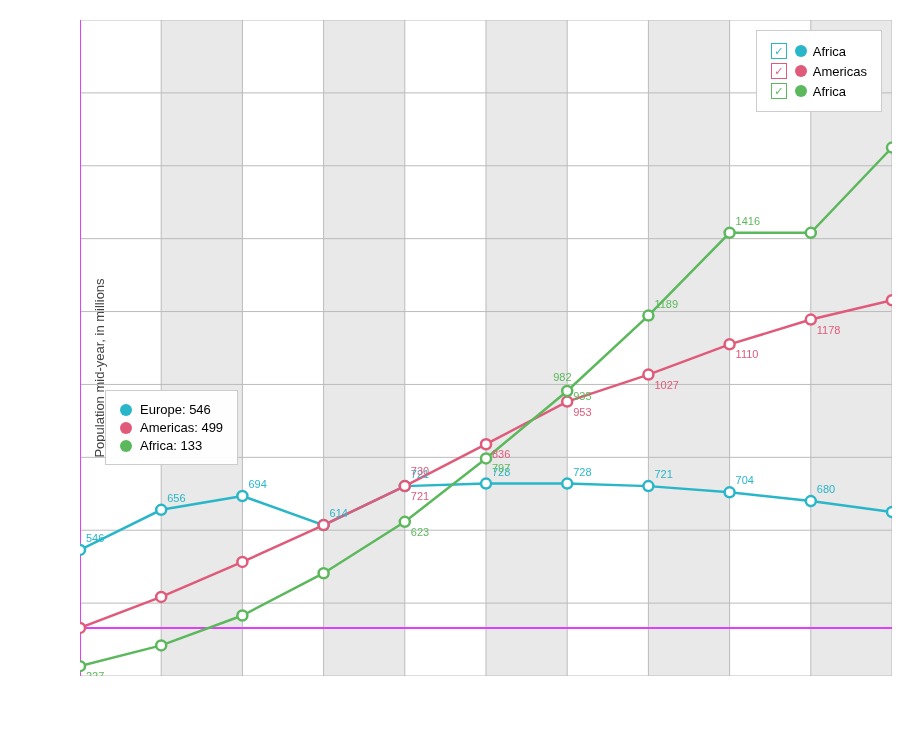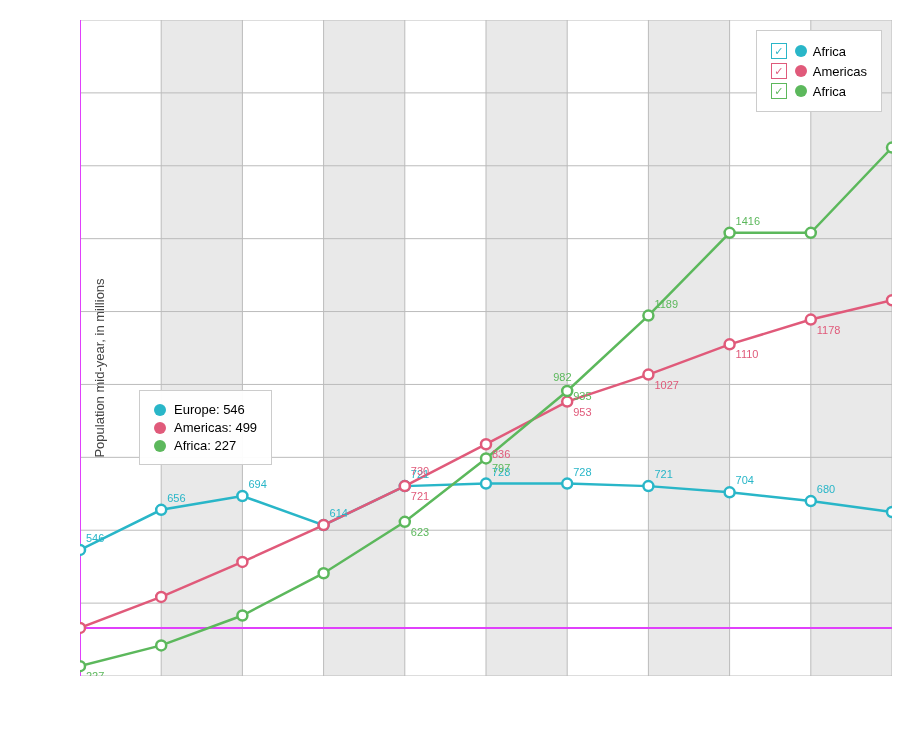--- a/index.html
+++ b/index.html
@@ -57,21 +57,20 @@
       border-radius: 50%;
       margin-right: 6px;
     }
     .tooltip-box {
       position: absolute;
       background: rgba(255,255,255,0.95);
       border: 1px solid #ccc;
       padding: 8px 14px;
       font-size: 13px;
       z-index: 20;
-      margin-left: 34px;
     }
     .tooltip-item {
       display: flex;
       align-items: center;
       margin: 3px 0;
     }
     .tooltip-dot {
       width: 12px;
       height: 12px;
       border-radius: 50%;
@@ -221,16 +220,16 @@
     <div class="tooltip-item">
       <div class="tooltip-dot" style="background:#29b6c8;"></div>
       <span>Europe: 546</span>
     </div>
     <div class="tooltip-item">
       <div class="tooltip-dot" style="background:#e05a7a;"></div>
       <span>Americas: 499</span>
     </div>
     <div class="tooltip-item">
       <div class="tooltip-dot" style="background:#5cb85c;"></div>
-      <span>Africa: 227</span>
+      <span>Africa: 133</span>
     </div>
   </div>
 </div>
 
 </body></html>

